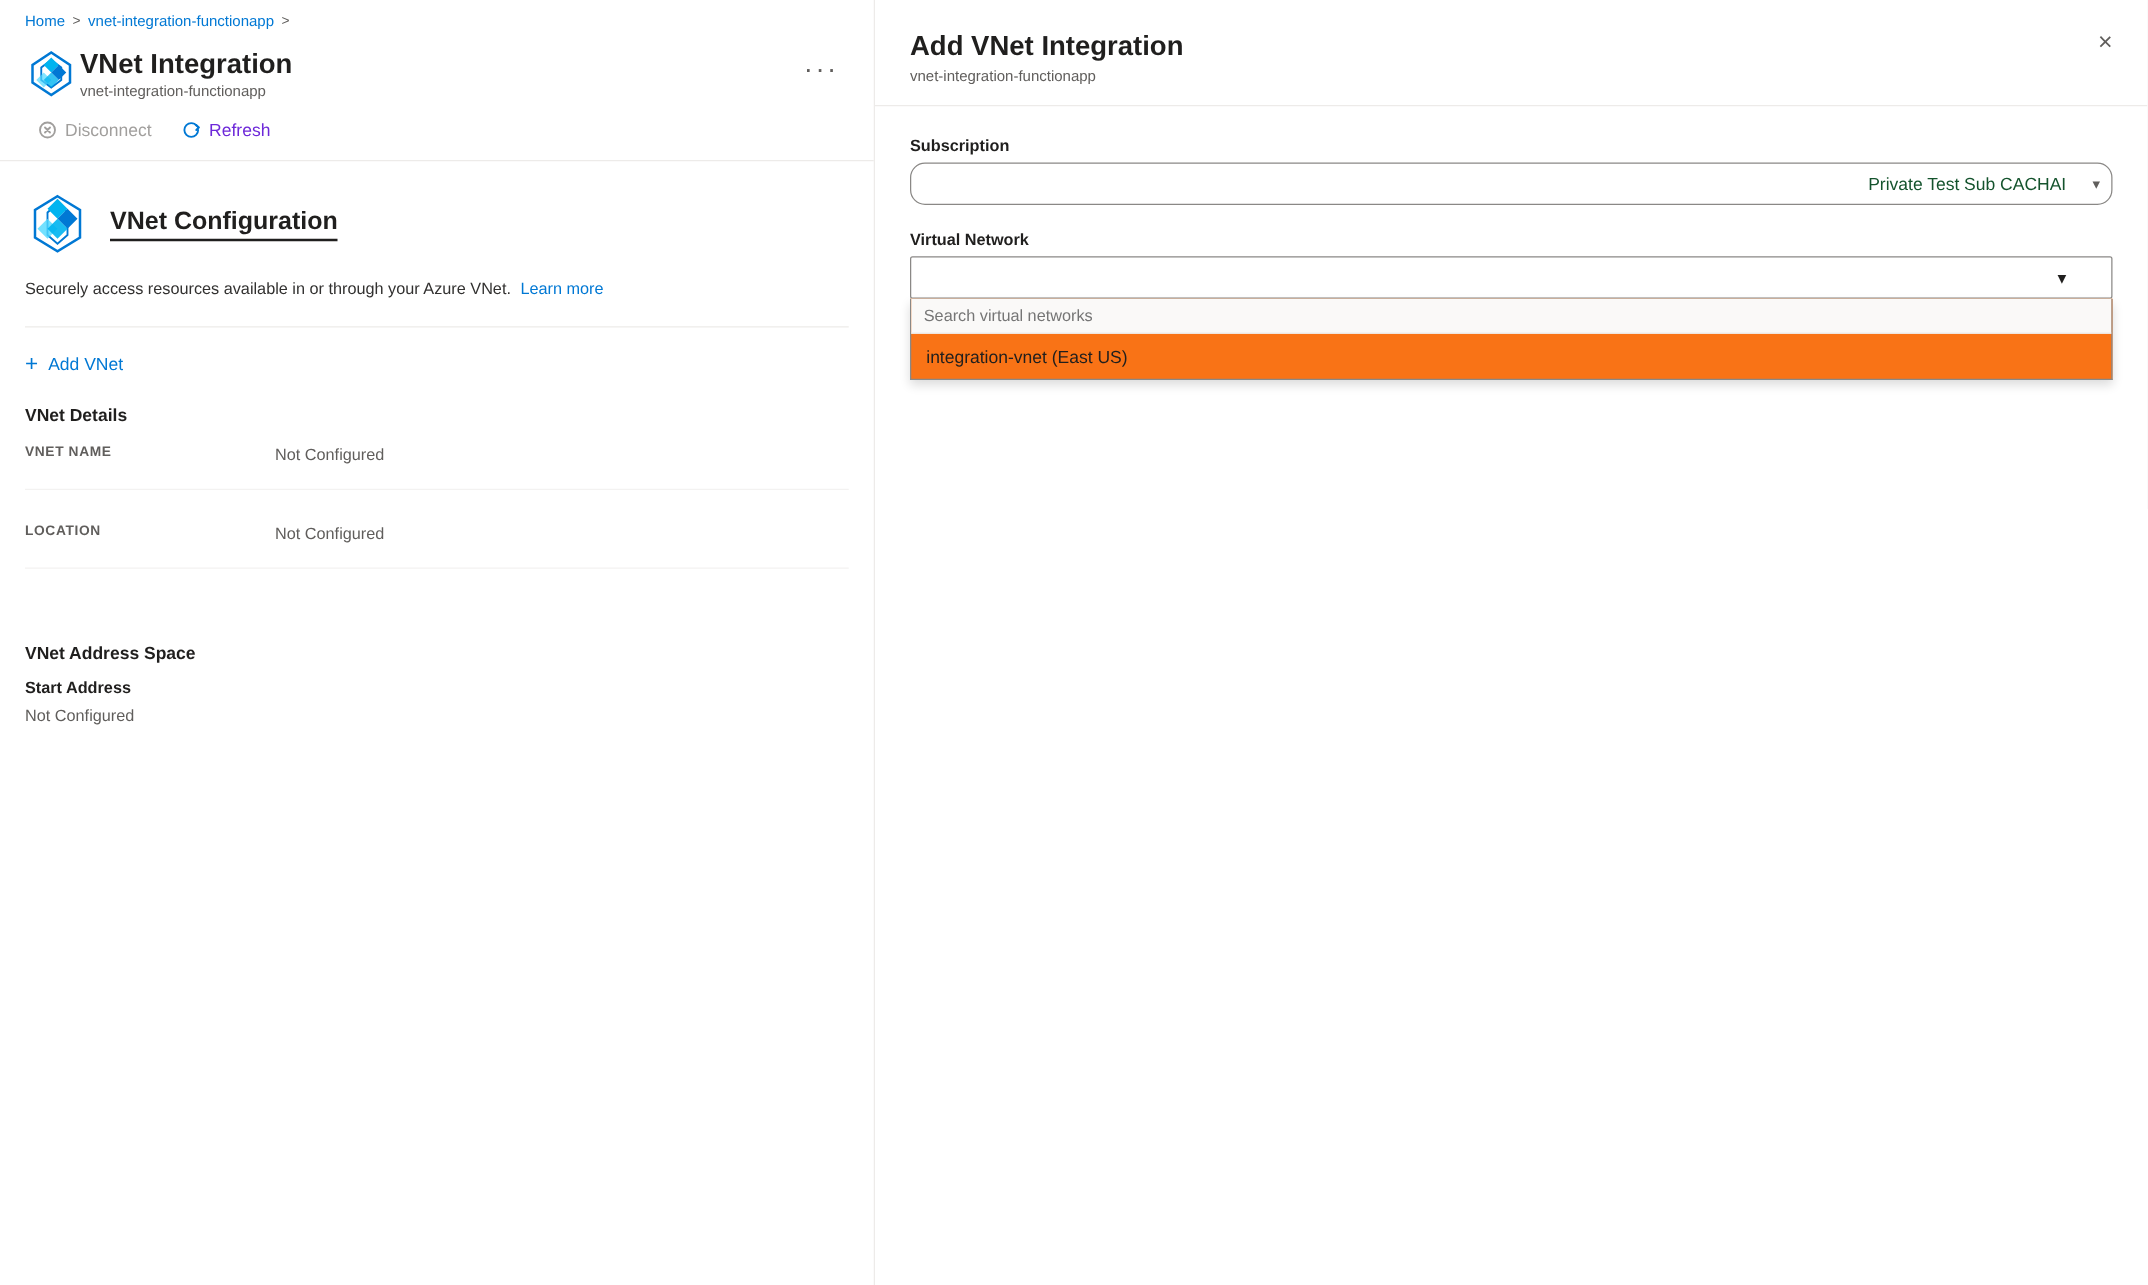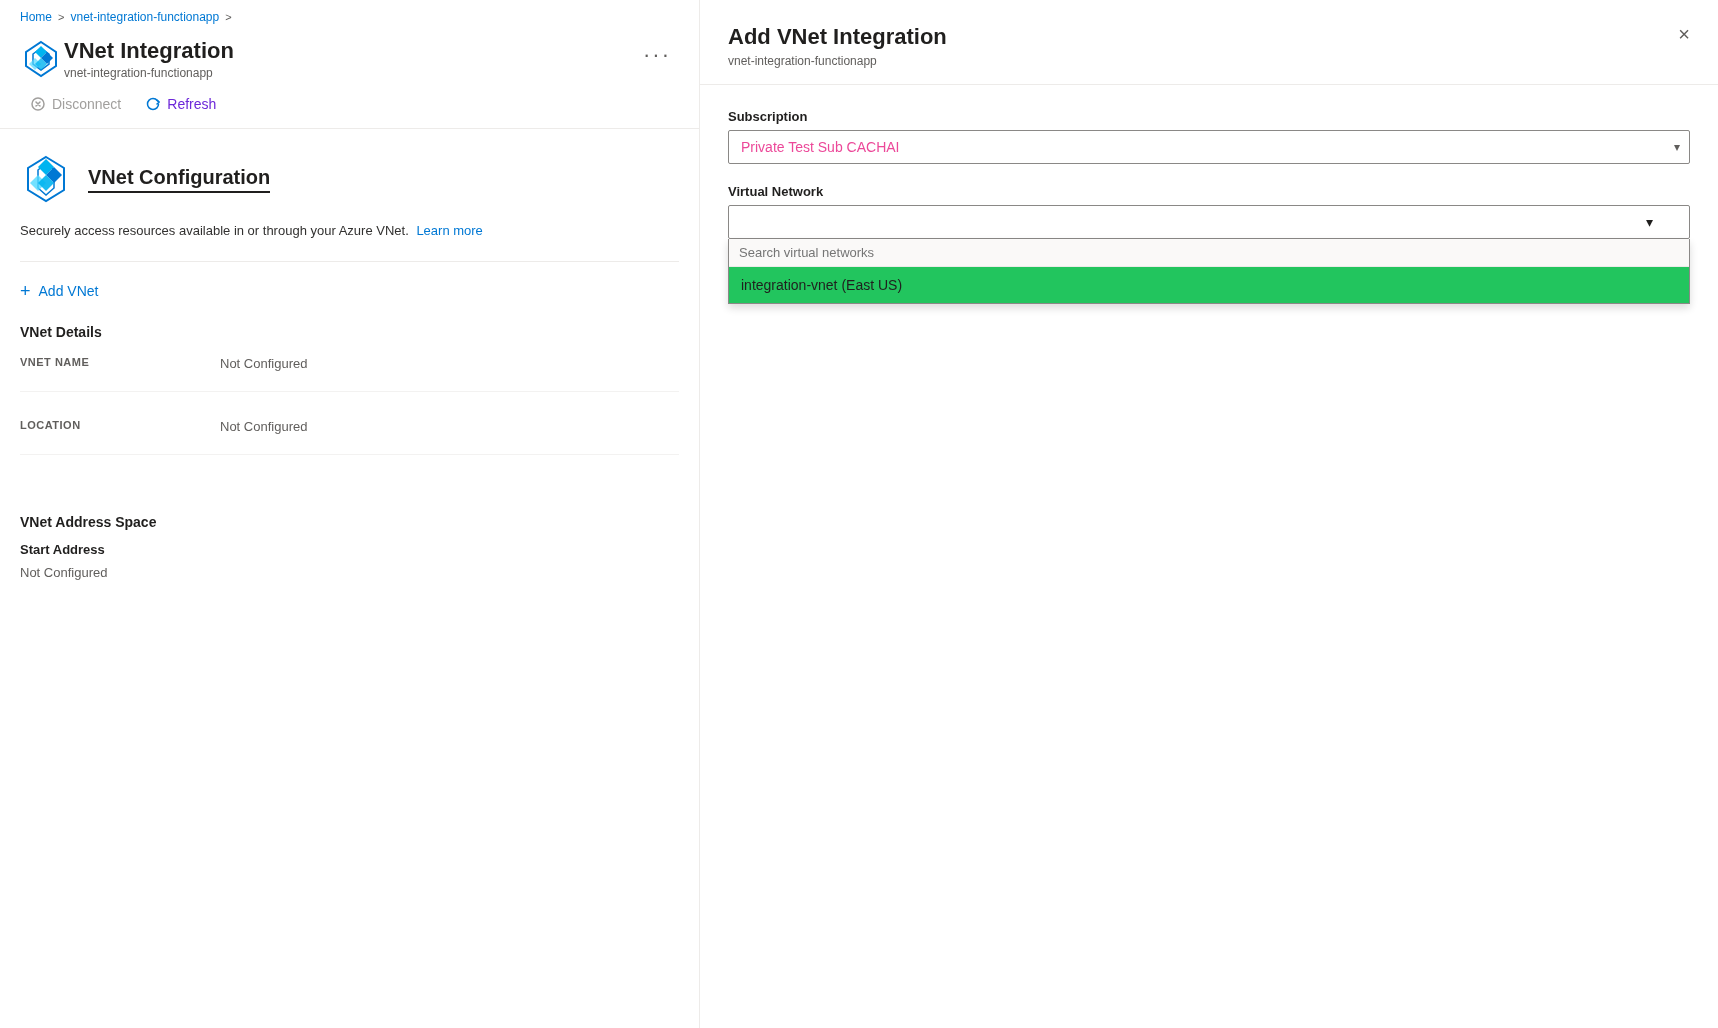--- a/index.html
+++ b/index.html
@@ -263,27 +263,28 @@
       display: block;
     }
 
     .select-wrapper {
       position: relative;
     }
     .form-select {
       width: 100%;
       padding: 8px 36px 8px 12px;
       border: 1px solid #8a8886;
-      border-radius: 2px;
+      border-radius: 12px;
       background: #fff;
       font-size: 14px;
-      color: #ec4899;
+      color: #14532d;
       appearance: none;
       cursor: pointer;
       outline: none;
+      text-align: right;
     }
     .select-chevron {
       position: absolute;
       right: 10px;
       top: 50%;
       transform: translateY(-50%);
       pointer-events: none;
       color: #605e5c;
       font-size: 12px;
     }
@@ -303,21 +304,21 @@
       text-align: left;
       display: flex;
       align-items: center;
       justify-content: space-between;
     }
     .vnet-dropdown {
       position: absolute;
       top: 100%;
       left: 0;
       right: 0;
-      background: #22c55e;
+      background: #f97316;
       border: 1px solid #8a8886;
       border-top: none;
       box-shadow: 0 4px 8px rgba(0,0,0,0.14);
       z-index: 100;
     }
     .vnet-search {
       padding: 6px 10px;
       border: none;
       border-bottom: 1px solid #edebe9;
       width: 100%;

